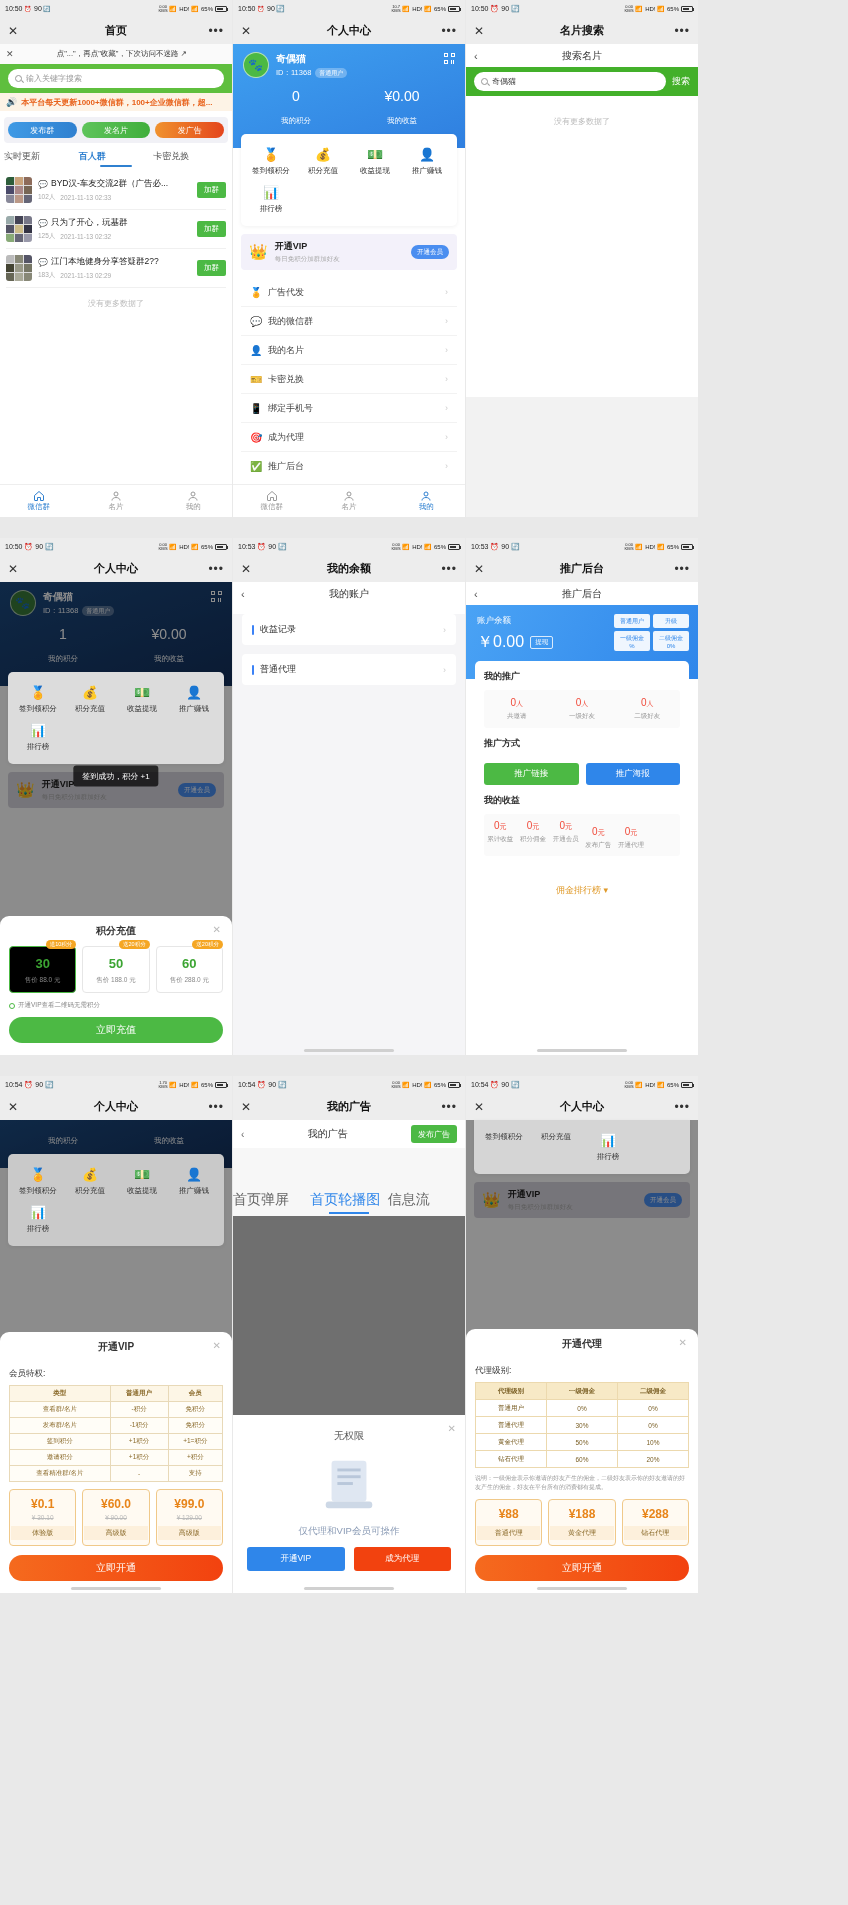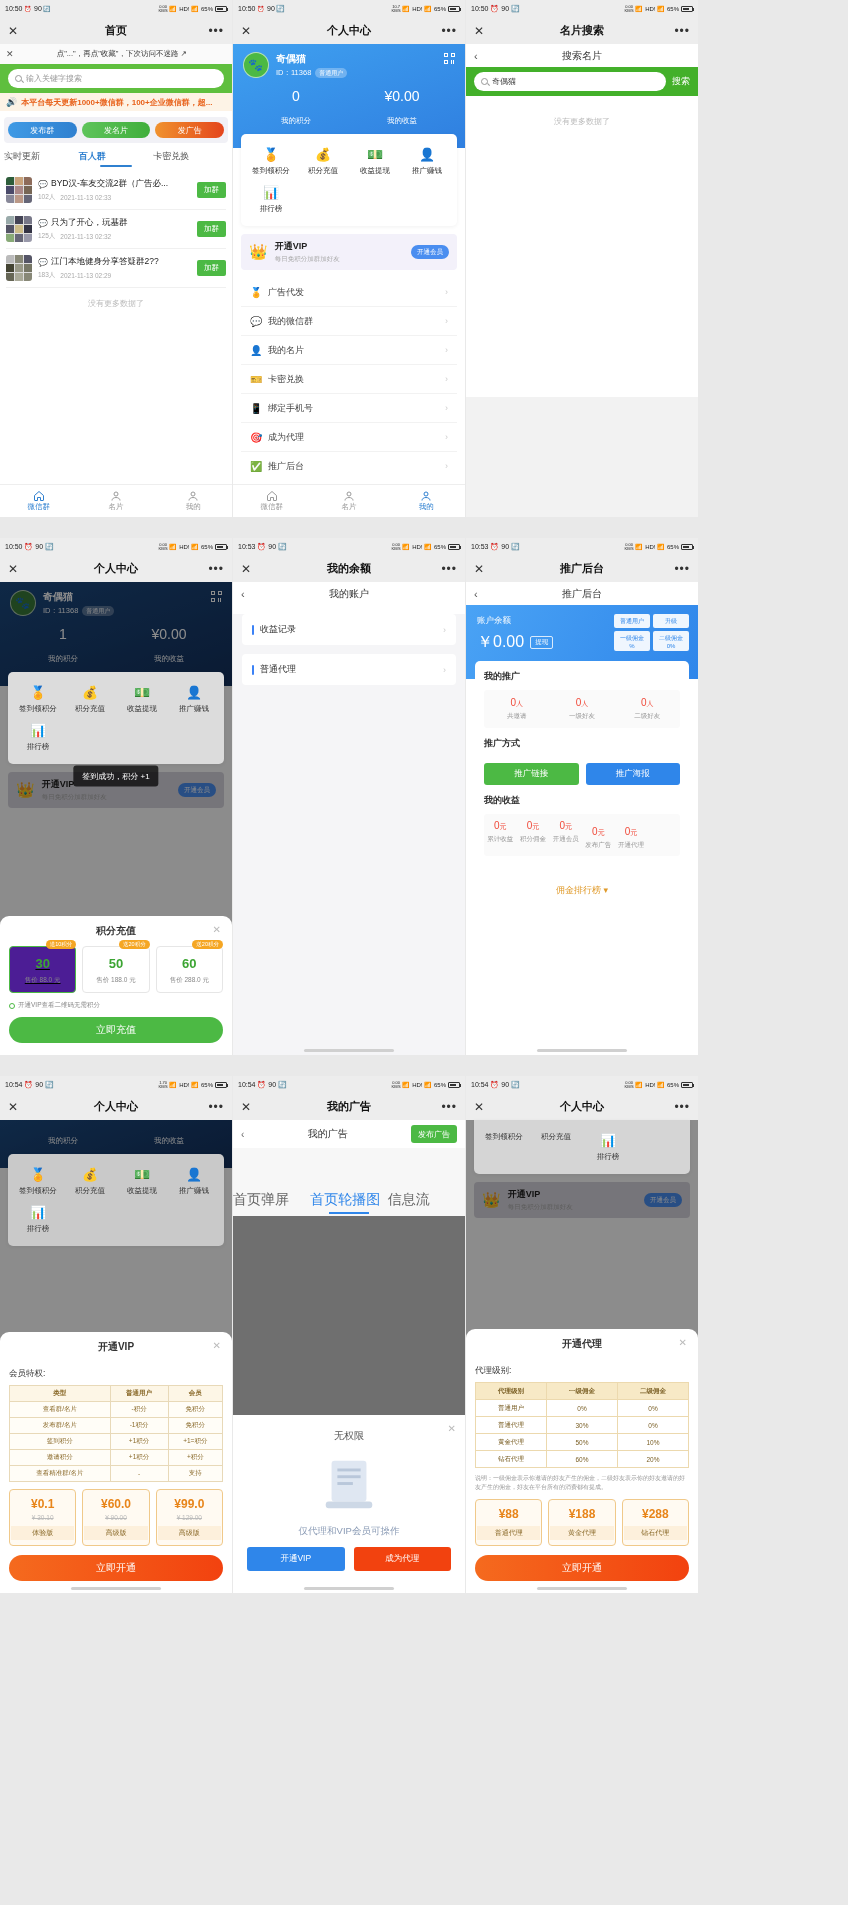--- a/index.html
+++ b/index.html
@@ -156,21 +156,21 @@
   
   .overlay { position:absolute; left:0; right:0; top:0; bottom:0; background:rgba(0,0,0,.45); }
   .sheet { position:absolute; left:0; right:0; bottom:0; background:#fff; border-radius:9px 9px 0 0; padding:8px 9px 12px; }
   .sheet-h { text-align:center; font-size:10px; color:#333; font-weight:bold; position:relative; padding-bottom:8px;}
   .sheet-h .cl { position:absolute; right:2px; top:0; color:#bbb; font-size:10px; }
   .toast { position:absolute; left:50%; top:46%; transform:translate(-50%,-50%); background:rgba(0,0,0,.72); color:#fff; font-size:8px; padding:5px 9px; border-radius:3px; white-space:nowrap; }
 
   
   .optrow { display:flex; gap:6px; }
   .opt { flex:1; border:1px solid #e6e6e6; border-radius:4px; padding:9px 2px 7px; text-align:center; position:relative; }
-  .opt.sel { border-color:#4cb944; background:#4c1d95;text-decoration:underline; }
+  .opt.sel { border-color:#4cb944; background:#000000; }
   .opt .badge { position:absolute; top:-7px; right:-1px; background:#f5a623; color:#fff; font-size:5.5px; border-radius:6px; padding:1px 4px; white-space:nowrap;}
   .opt .n { font-size:13px; color:#3ca533; font-weight:bold; }
   .opt .p { font-size:6.5px; color:#888; margin-top:5px; }
   .chk { font-size:6.5px; color:#888; margin:8px 0 7px; display:flex; align-items:center; gap:3px;}
   .chk .cc { width:6px;height:6px;border:1px solid #4cb944;border-radius:50%; display:inline-block;}
   .bigbtn { background:#4cb944; color:#fff; text-align:center; font-size:10px; border-radius:14px; padding:6px 0; }
   .bigbtn.org { background:linear-gradient(90deg,#f56a1e,#f2420f); }
 
   
   .vtbl { width:100%; border-collapse:collapse; margin-top:5px; }

